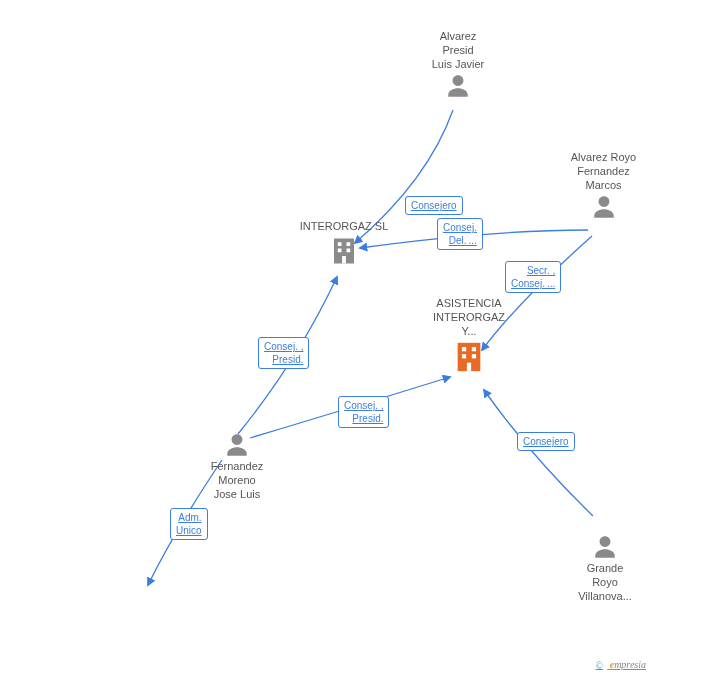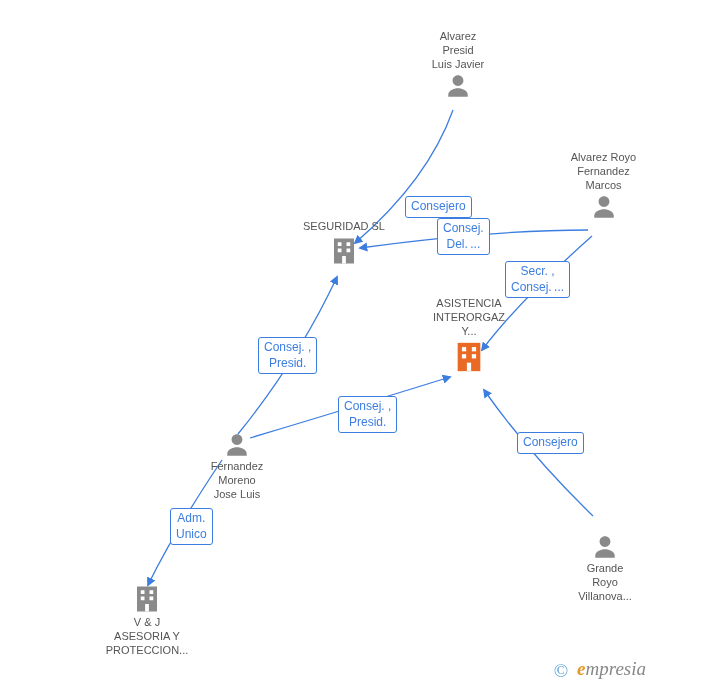--- a/index.html
+++ b/index.html
@@ -18,33 +18,35 @@
   .node .label { line-height: 1.25; margin-top: 0; color: #555; }
   .node .label-top { line-height: 1.25; margin-bottom: 2px; color: #555; }
   .node.strong .label, .node.strong .label-top { font-weight: normal; color: #555; }
   .edge-label {
     position: absolute;
     background: #fff;
     border: 1px solid #3c7de0;
     border-radius: 3px;
     padding: 2px 5px;
     color: #3c7de0;
-    font-size: 12px;
+    font-size: 10px;
     line-height: 1.3;
-    text-align: center;
+    text-align: right;
     white-space: pre;
     font-family: Arial, Helvetica, sans-serif;
+    text-decoration: underline;
   }
   .footer {
     position: absolute;
-    right: 8px; bottom: 3px;
+    right: 8px; bottom: 14px;
     font-family: Georgia, "Times New Roman", serif;
     font-style: italic;
     color: #888;
-    font-size: 19px;
+    font-size: 10px;
+    text-decoration: underline;
   }
   .footer .c { color: #5aa2d6; margin-right: 4px; font-style: normal; vertical-align: middle;}
   .footer .e { color: #e29a2b; font-weight: bold; font-style: italic; }
 </style>
 </head>
 <body>
 <div class="stage">
 
 <svg class="edges" viewBox="0 0 728 685">
   <defs>
@@ -85,21 +87,21 @@
     <span>Fernandez</span><br>
     <span>Marcos</span>
   </div>
   <svg viewBox="0 0 24 24" width="26" height="26">
     <path fill="#8a8a8a" d="M12 12c2.8 0 5-2.2 5-5s-2.2-5-5-5-5 2.2-5 5 2.2 5 5 5zm0 2c-4 0-9 2-9 6v2h18v-2c0-4-5-6-9-6z"></path>
   </svg>
 </div>
 
 <div class="node" style="left:289px; top:220px; width:110px;">
   <div class="label-top">
-    <span>SEGURIDAD SL</span>
+    <span>INTERORGAZ SL</span>
   </div>
   <svg viewBox="0 0 24 24" width="30" height="30">
     <rect x="4" y="2" width="16" height="20" fill="#8a8a8a"></rect>
     <rect x="7" y="5" width="3" height="3" fill="#fff"></rect>
         <rect x="14" y="5" width="3" height="3" fill="#fff"></rect>
     <rect x="7" y="10" width="3" height="3" fill="#fff"></rect>
         <rect x="14" y="10" width="3" height="3" fill="#fff"></rect>
     <rect x="10.5" y="16" width="3" height="6" fill="#fff"></rect>
   </svg>
 </div>
@@ -135,35 +137,20 @@
   <svg viewBox="0 0 24 24" width="26" height="26">
     <path fill="#8a8a8a" d="M12 12c2.8 0 5-2.2 5-5s-2.2-5-5-5-5 2.2-5 5 2.2 5 5 5zm0 2c-4 0-9 2-9 6v2h18v-2c0-4-5-6-9-6z"></path>
   </svg>
   <div class="label">
     <span>Grande</span><br>
     <span>Royo</span><br>
     <span>Villanova...</span>
   </div>
 </div>
 
-<div class="node" style="left:92px; top:584px; width:110px;">
-  <svg viewBox="0 0 24 24" width="30" height="30">
-    <rect x="4" y="2" width="16" height="20" fill="#8a8a8a"></rect>
-    <rect x="7" y="5" width="3" height="3" fill="#fff"></rect>
-        <rect x="14" y="5" width="3" height="3" fill="#fff"></rect>
-    <rect x="7" y="10" width="3" height="3" fill="#fff"></rect>
-        <rect x="14" y="10" width="3" height="3" fill="#fff"></rect>
-    <rect x="10.5" y="16" width="3" height="6" fill="#fff"></rect>
-  </svg>
-  <div class="label">
-    <span>V &amp; J</span><br>
-    <span>ASESORIA Y</span><br>
-    <span>PROTECCION...</span>
-  </div>
-</div>
 
 <div class="edge-label" style="left:405px; top:196px;">Consejero</div>
 <div class="edge-label" style="left:437px; top:218px;">Consej.
 Del. ...</div>
 <div class="edge-label" style="left:505px; top:261px;">Secr. ,
 Consej. ...</div>
 <div class="edge-label" style="left:258px; top:337px;">Consej. ,
 Presid.</div>
 <div class="edge-label" style="left:338px; top:396px;">Consej. ,
 Presid.</div>

